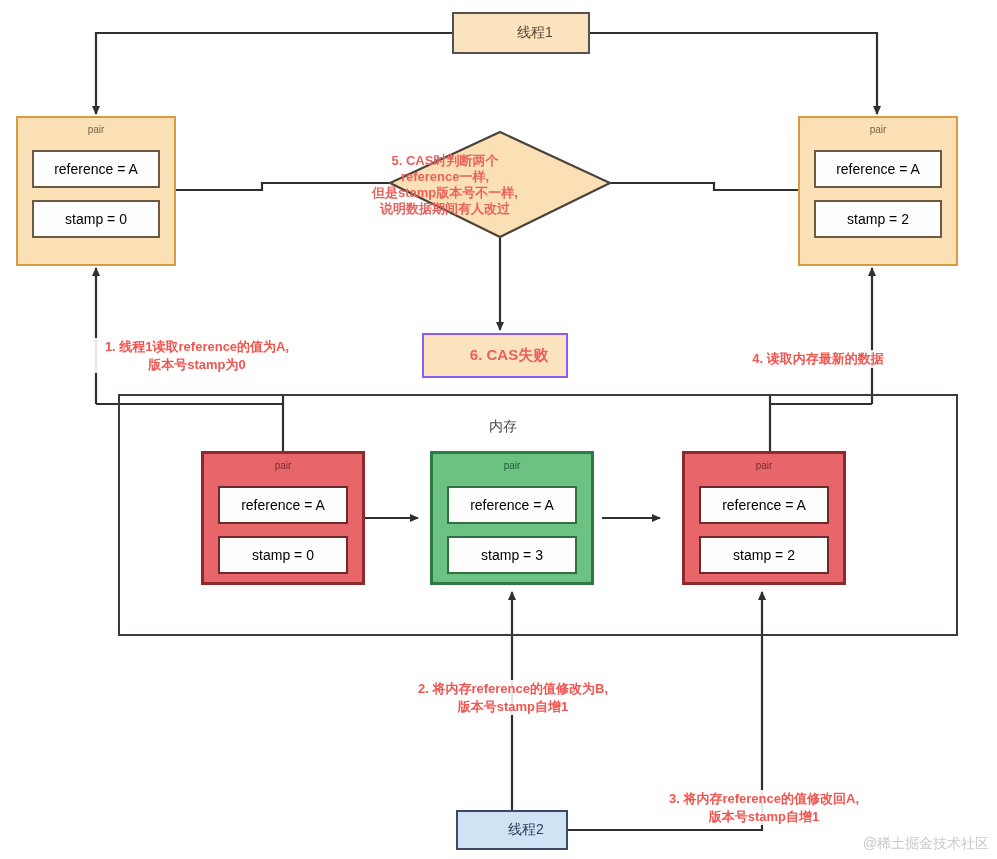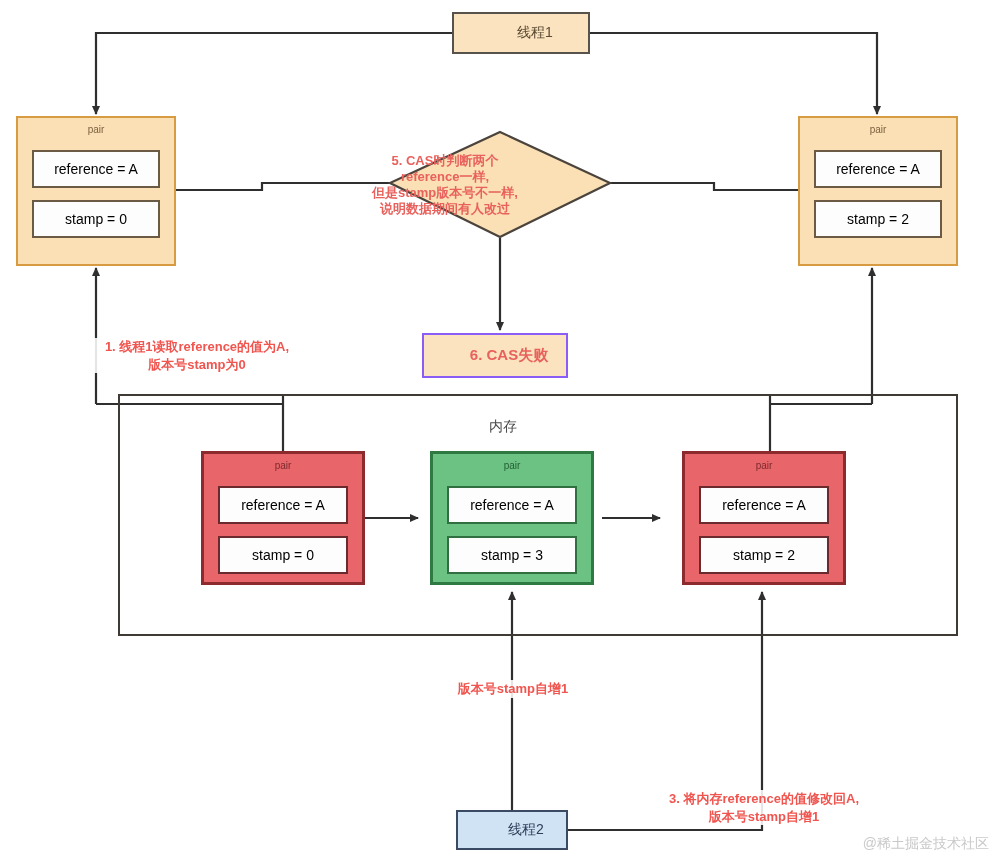--- a/index.html
+++ b/index.html
@@ -128,22 +128,26 @@
 
   <div class="node casfail" style="left:422px;top:333px;width:146px;height:45px;">
     <div class="centertext casfail-text">6. CAS失败</div>
   </div>
 
   <div class="annot" style="left:66px;top:338px;width:262px;">
     <div>1. 线程1读取reference的值为A,</div>
     <div>版本号stamp为0</div>
   </div>
 
+  <div class="annot" style="left:718px;top:350px;width:200px;">
+    <div>4. 读取内存最新的数据</div>
+  </div>
 
   <div class="annot" style="left:382px;top:680px;width:262px;">
+    <div>2. 将内存reference的值修改为B,</div>
     <div>版本号stamp自增1</div>
   </div>
 
   <div class="annot" style="left:632px;top:790px;width:264px;">
     <div>3. 将内存reference的值修改回A,</div>
     <div>版本号stamp自增1</div>
   </div>
 
   <div class="node memwrap" style="left:118px;top:394px;width:840px;height:242px;"></div>
   <div class="memlabel" style="left:448px;top:418px;width:110px;text-align:center;">内存</div>

